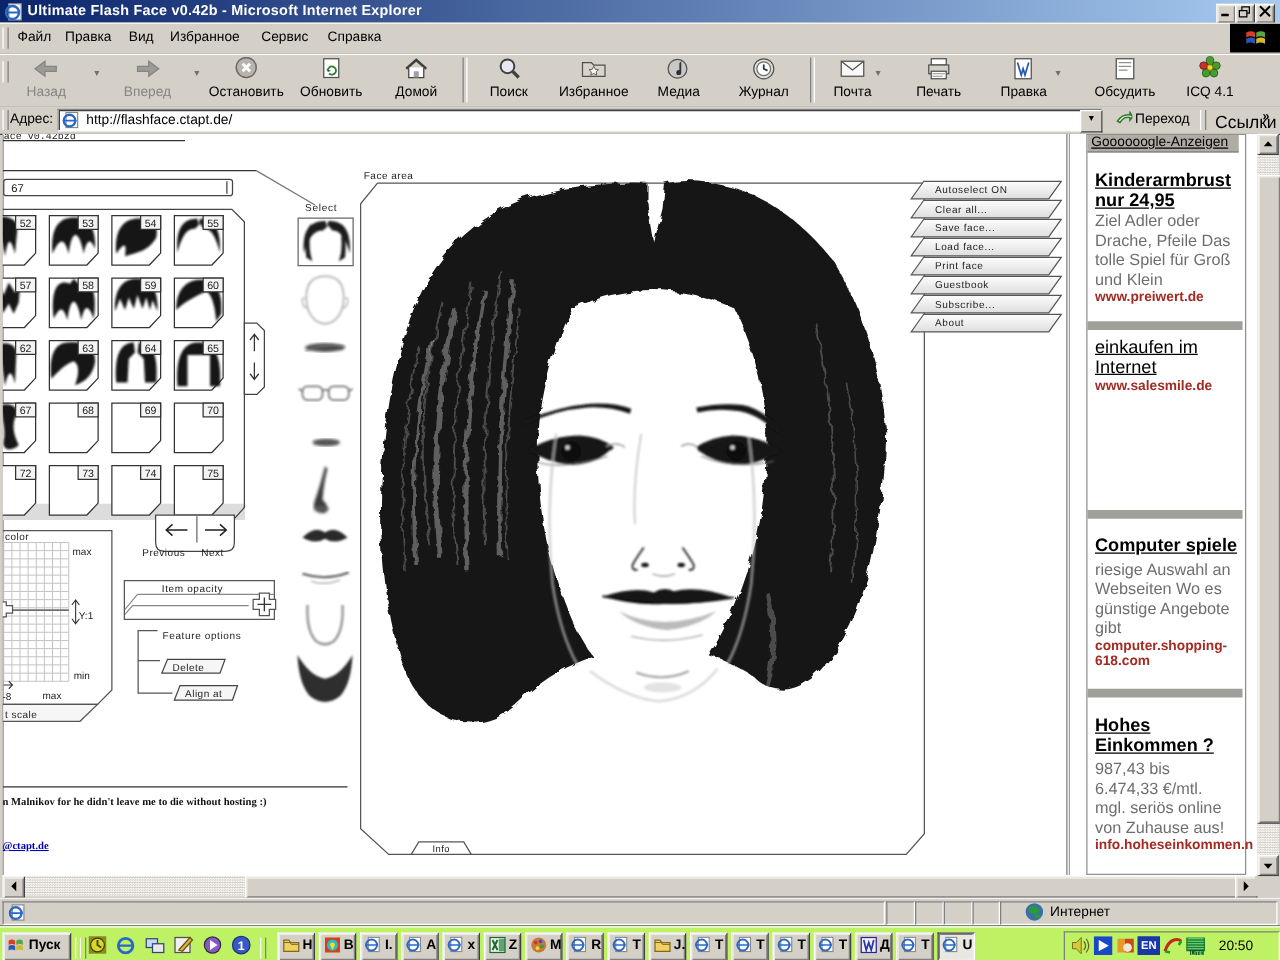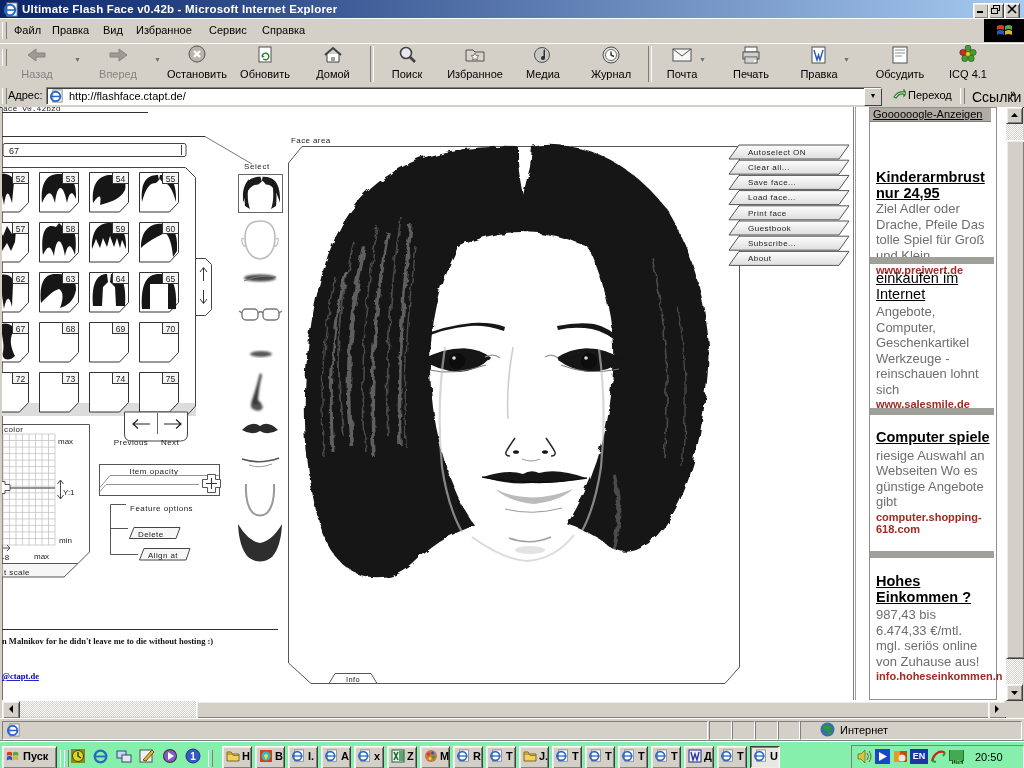--- a/index.html
+++ b/index.html
@@ -28,21 +28,21 @@
   
   #content{left:2px;top:107px;width:1004px;height:594px;background:#fff;overflow:hidden;}
   
   .sbtrack{background:repeating-conic-gradient(#ffffff 0% 25%, #d4d0c8 0% 50%) 0 0/2px 2px;}
   .sbbtn{background:#d4d0c8;border:1px solid;border-color:#fff #404040 #404040 #fff;box-shadow:inset 1px 1px 0 #ecebe5, inset -1px -1px 0 #808080;text-align:center;color:#000;}
   .sbthumb{background:#d4d0c8;border:1px solid;border-color:#fff #404040 #404040 #fff;box-shadow:inset 1px 1px 0 #ecebe5, inset -1px -1px 0 #808080;}
   
   #statusbar{left:0;top:718px;width:1024px;height:23px;background:#d4d0c8;box-shadow:inset 0 1px 0 #fff;}
   .spanel{position:absolute;top:3px;height:17px;border:1px solid;border-color:#808080 #fff #fff #808080;}
   
-  #taskbar{left:0;top:741px;width:1024px;height:27px;background:#86efac;border-top:1px solid #fff;box-shadow:0 -1px 0 #808080;}
+  #taskbar{left:0;top:741px;width:1024px;height:27px;background:#bef264;border-top:1px solid #fff;box-shadow:0 -1px 0 #808080;}
   .tkbtn{position:absolute;top:4px;height:21px;background:#d4d0c8;border:1px solid;border-color:#fff #404040 #404040 #fff;box-shadow:inset 1px 1px 0 #ecebe5, inset -1px -1px 0 #808080;font-size:11px;}
   .tkbtn .ic{position:absolute;left:3px;top:2px;width:14px;height:14px;}
   .tkbtn .tx{position:absolute;left:19px;top:3px;font-size:11px;font-weight:bold;}
   .grip{position:absolute;top:6px;width:3px;height:17px;border-left:1px solid #fff;border-right:1px solid #808080;}
 </style></head>
 <body>
 
 <div id="titlebar" class="abs">
   <svg class="abs" style="left:4px;top:2px" width="15" height="15" viewBox="0 0 15 15">
     <rect x="3" y="1" width="10" height="13" fill="#fff" stroke="#888" stroke-width="1"></rect>
@@ -503,28 +503,27 @@
 <line x1="853.5" y1="0" x2="853.5" y2="593" stroke="#a0a0a0"></line>
 <line x1="0" y1="522.5" x2="276" y2="522.5" stroke="#303030"></line>
 <text x="0" y="537" font-size="8.5" font-weight="bold" fill="#111" font-family="Liberation Serif, serif">n Malnikov for he didn't leave me to die without hosting :)</text>
 <text x="0" y="572" font-size="8.5" font-weight="bold" fill="#0000bb" text-decoration="underline" font-family="Liberation Serif, serif">@ctapt.de</text>
 </svg>
   <div class="abs" style="left:867px;top:0px;width:126px;height:591px;background:#fff;border:1px solid #909090;">
 <div class="abs" style="left:0px;top:0px;width:121px;height:13px;background:#b0aca4;border-bottom:1px solid #808080;">
         <div class="abs" style="left:3px;top:0px;font-size:11px;color:#000;text-decoration:underline;white-space:nowrap;">Goooooogle-Anzeigen</div>
       </div>
 <div class="abs" style="left:6px;top:30px;width:118px;">
-<div style="font-size:14.5px;font-weight:bold;color:#000;text-decoration:underline;line-height:15.5px;margin-top:32px;">Kinderarmbrust nur&nbsp;24,95</div>
+<div style="font-size:14.5px;font-weight:bold;color:#000;text-decoration:underline;line-height:15.5px;">Kinderarmbrust nur&nbsp;24,95</div>
 <div style="font-size:13px;color:#6e6e6e;line-height:15.5px;margin-top:0;">Ziel Adler oder Drache, Pfeile Das tolle Spiel für Groß und Klein</div>
 <div style="font-size:11px;font-weight:bold;color:#a22b22;line-height:12px;margin-top:1px;">www.preiwert.de</div>
 </div>
 <div class="abs" style="left:0px;top:149px;width:124px;height:7px;background:#a0a09a;"></div>
 <div class="abs" style="left:6px;top:163px;width:118px;">
 <div style="font-size:14.5px;font-weight:normal;color:#000;text-decoration:underline;line-height:15.5px;">einkaufen im Internet</div>
-<div style="font-size:13px;color:#6e6e6e;line-height:15.5px;margin-top:2px;">Angebote, Computer, Geschenkartikel Werkzeuge - reinschauen lohnt sich</div>
 <div style="font-size:11px;font-weight:bold;color:#a22b22;line-height:12px;margin-top:1px;">www.salesmile.de</div>
 </div>
 <div class="abs" style="left:0px;top:300px;width:124px;height:7px;background:#a0a09a;"></div>
 <div class="abs" style="left:6px;top:322px;width:118px;">
 <div style="font-size:14.5px;font-weight:bold;color:#000;text-decoration:underline;line-height:15.5px;">Computer spiele</div>
 <div style="font-size:13px;color:#6e6e6e;line-height:15.5px;margin-top:2px;">riesige Auswahl an Webseiten Wo es günstige Angebote gibt</div>
 <div style="font-size:11px;font-weight:bold;color:#a22b22;line-height:12px;margin-top:1px;">computer.shopping-<br>618.com</div>
 </div>
 <div class="abs" style="left:0px;top:443px;width:124px;height:7px;background:#a0a09a;"></div>
 <div class="abs" style="left:6px;top:466px;width:118px;">

